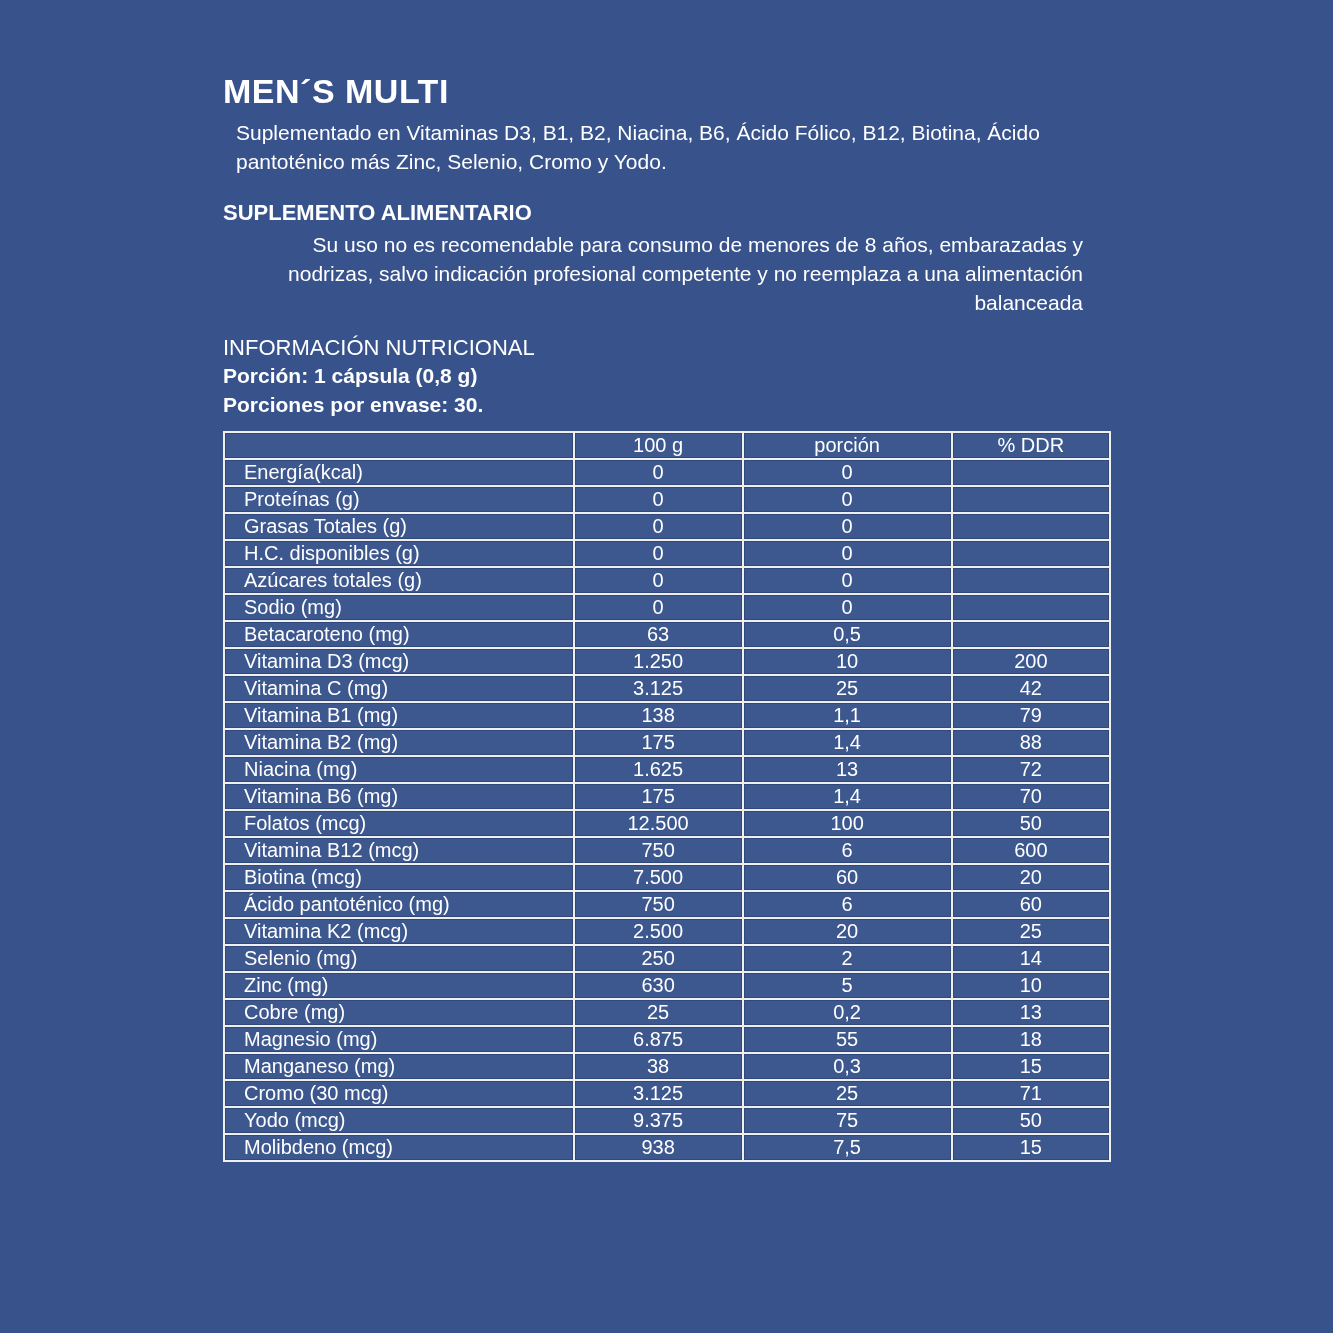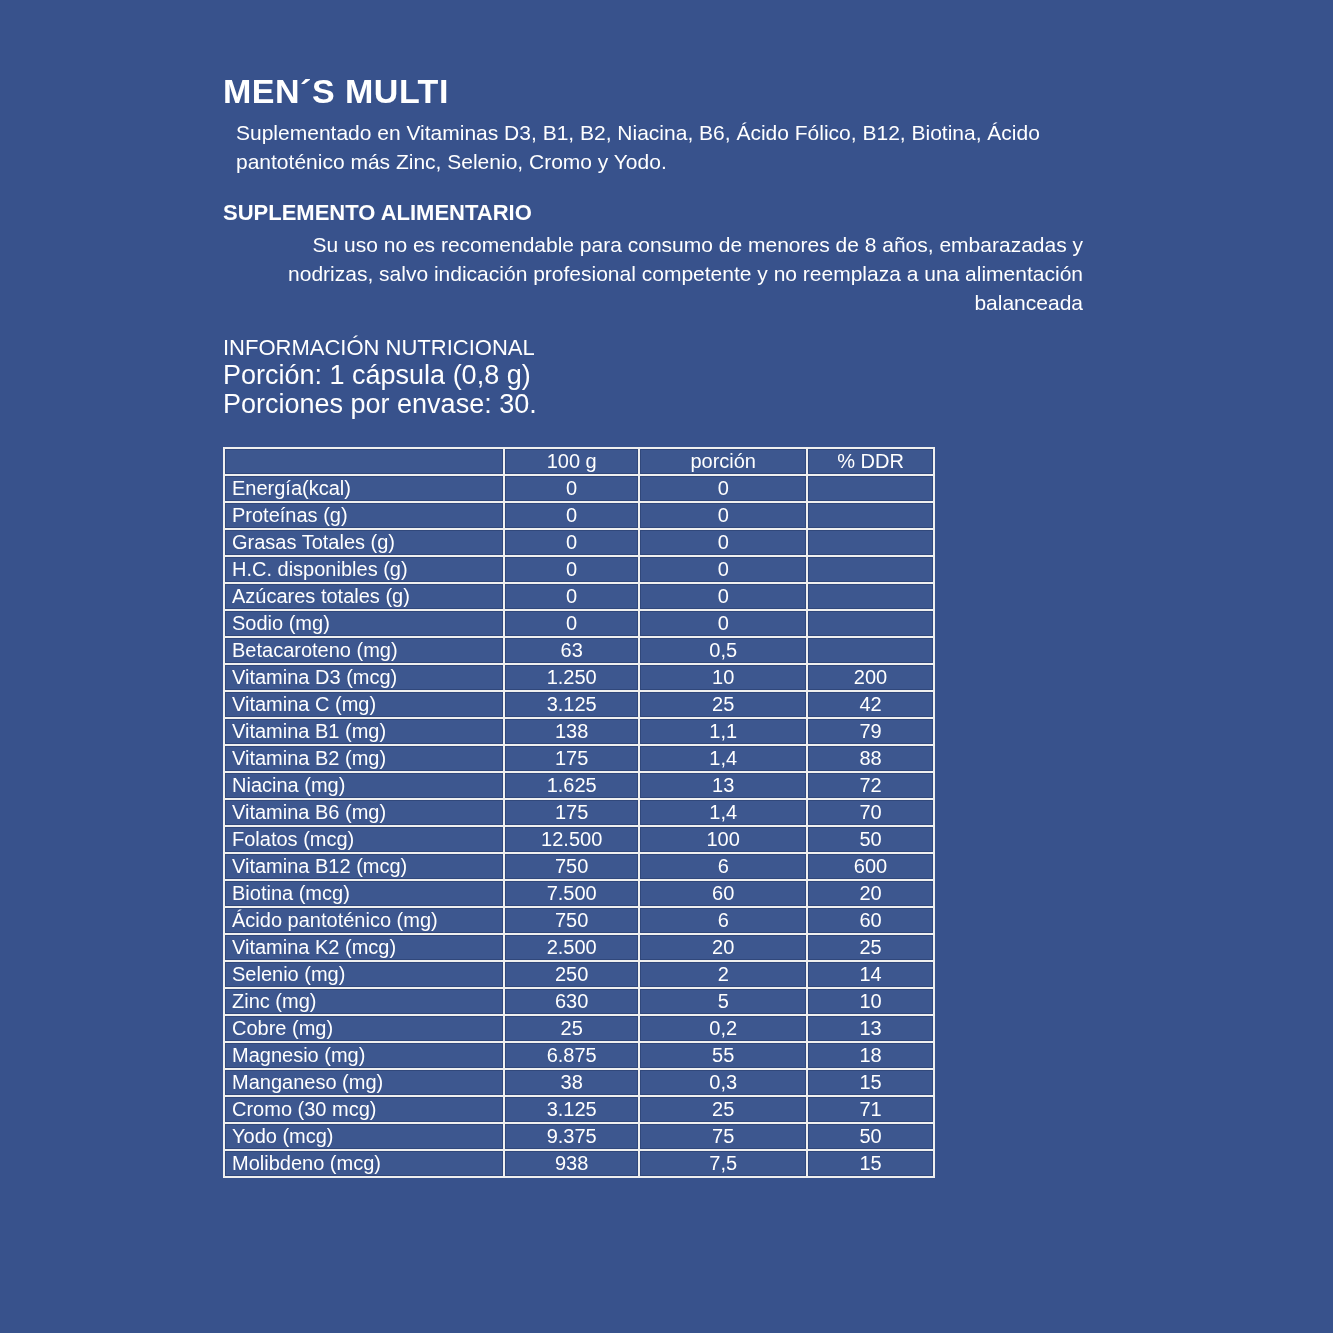--- a/index.html
+++ b/index.html
@@ -47,48 +47,48 @@
     max-width: 860px;
     text-align: right;
   }
   .nutrition-heading {
     font-size: 22px;
     font-weight: normal;
     line-height: 26px;
     margin: 0;
   }
   .serving-line {
-    font-size: 27px;
-    font-weight: normal;
+    font-size: 21px;
+    font-weight: bold;
     line-height: 29px;
     margin: 0;
   }
   table.nutrition {
-    margin-top: 28px;
-    width: 712px;
+    margin-top: 12px;
+    width: 888px;
     border-collapse: separate;
     border-spacing: 2px;
     background: #EFEFEF; 
     table-layout: fixed;
   }
   table.nutrition th,
   table.nutrition td {
     border: 1px solid #31487B;
     background: #3D578F;
     font-size: 20px;
     font-weight: normal;
     line-height: 23px;
     text-align: center;
     padding: 0 4px;
     white-space: nowrap;
     overflow: hidden;
   }
   table.nutrition .label-col {
     text-align: left;
-    padding-left: 6px;
+    padding-left: 18px;
   }
   col.c-label   { width: 39.6%; }
   col.c-100g    { width: 19.0%; }
   col.c-porcion { width: 23.6%; }
   col.c-ddr     { width: 17.8%; }
 </style>
 </head>
 <body>
 
 <div class="content">

